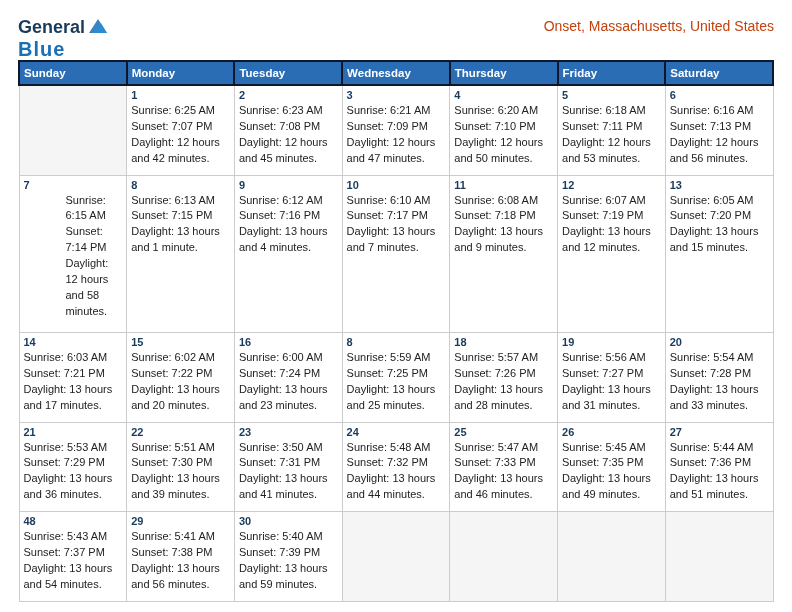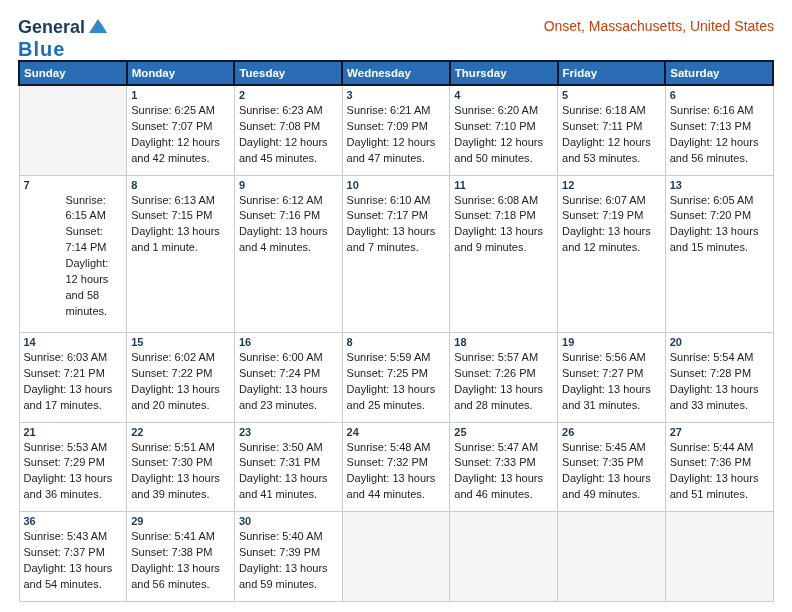--- a/index.html
+++ b/index.html
@@ -317,21 +317,21 @@
           <td>
             <span class="day-num">27</span>
             <div class="day-info" style="white-space: pre-line;">Sunrise: 5:44 AM
 Sunset: 7:36 PM
 Daylight: 13 hours
 and 51 minutes.</div>
           </td>
         </tr>
         <tr>
           <td>
-            <span class="day-num">36</span>
+            <span class="day-num">48</span>
             <div class="day-info" style="white-space: pre-line;">Sunrise: 5:43 AM
 Sunset: 7:37 PM
 Daylight: 13 hours
 and 54 minutes.</div>
           </td>
           <td>
             <span class="day-num">29</span>
             <div class="day-info" style="white-space: pre-line;">Sunrise: 5:41 AM
 Sunset: 7:38 PM
 Daylight: 13 hours

